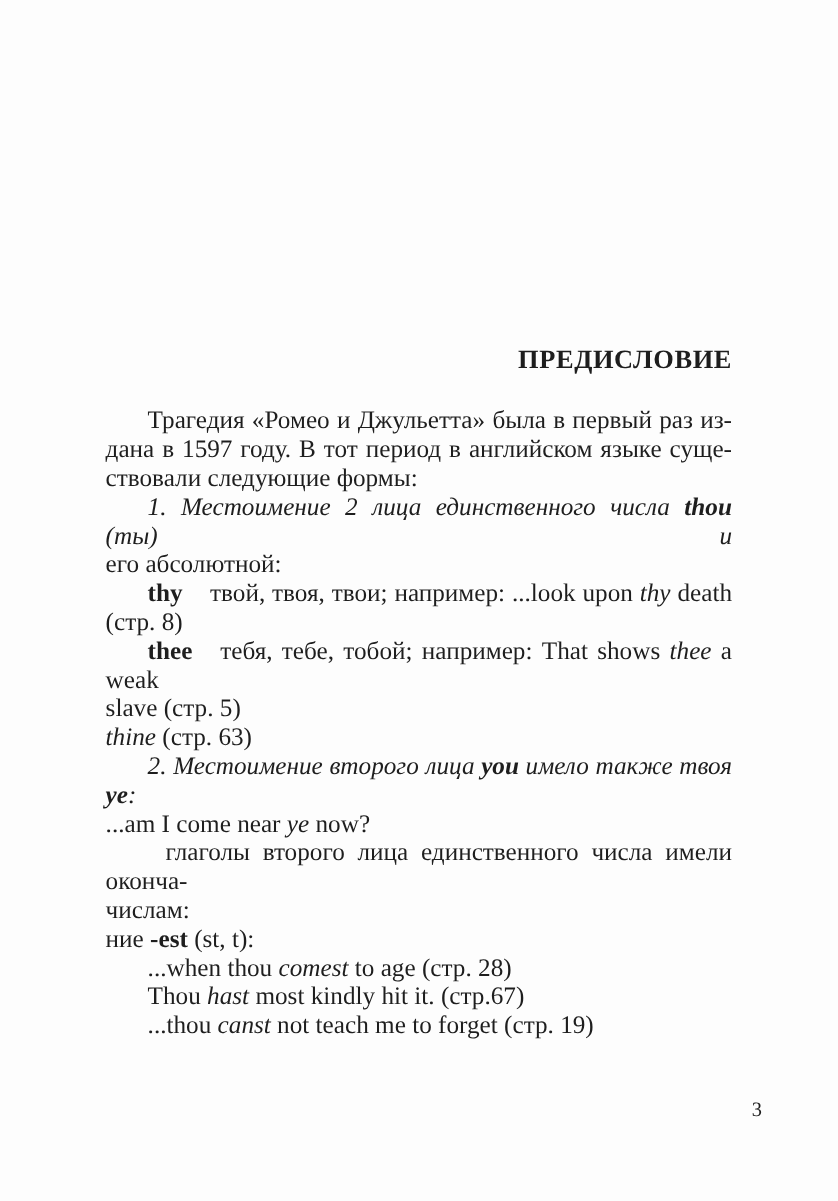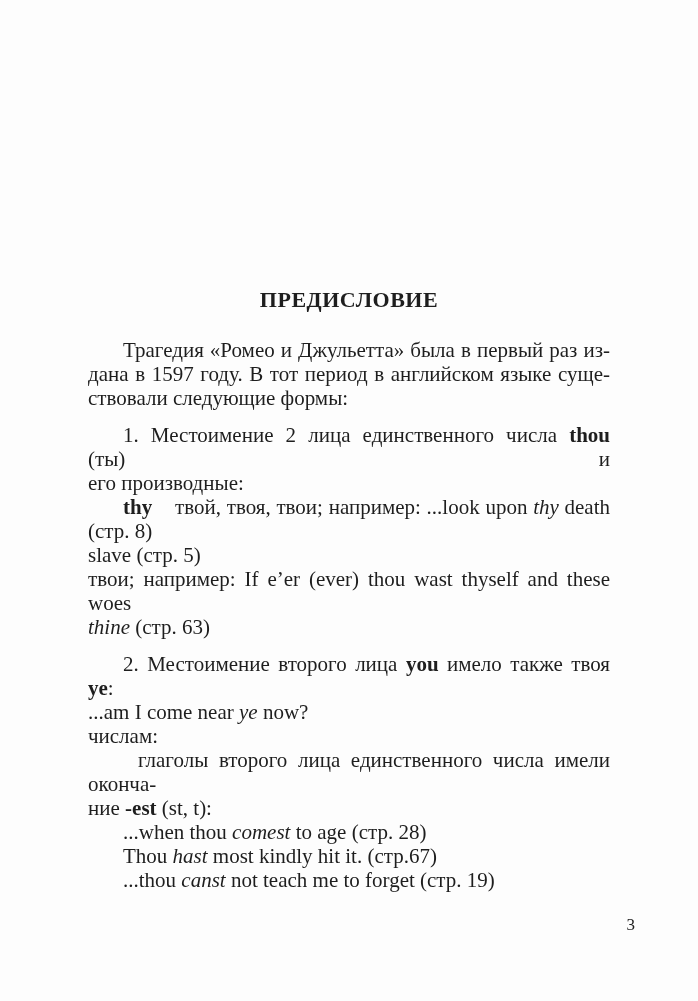--- a/index.html
+++ b/index.html
@@ -14,34 +14,34 @@
   .page {
     width: 698px; height: 1001px;
     padding-top: 286px;
     box-sizing: border-box;
     position: relative;
   }
   .title {
     font-size: 22px;
     line-height: 28px;
     font-weight: bold;
-    text-align: center;
+    text-align: right;
     letter-spacing: 0.5px;
     margin: 0 88px 24px 88px;
   }
   .textblock { margin: 0 88px; }
   .line {
     font-size: 21px;
     line-height: 24px;
     white-space: normal;
   }
   .j { text-align: justify; text-align-last: justify; }
   .i1 { text-indent: 35px; }
   .i2 { text-indent: 50px; }
-  .gap { margin-top: 13px; }
+  .gap { margin-top: 0; font-style: italic; }
   .b { font-weight: bold; }
   .i { font-style: italic; }
   .pagenum {
     position: absolute;
     top: 913px;
     right: 63px;
     font-size: 17px;
     line-height: 24px;
   }
 </style>
@@ -52,35 +52,35 @@
 
   <h1 class="title">ПРЕДИСЛОВИЕ</h1>
 
   <div class="textblock">
 
     <div class="line j i1"><span>Трагедия «Ромео и Джульетта» была в первый раз из-</span></div>
     <div class="line j"><span>дана в 1597 году. В тот период в английском языке суще-</span></div>
     <div class="line"><span>ствовали следующие формы:</span></div>
 
     <div class="line j i1 gap"><span>1. Местоимение 2 лица единственного числа </span><span class="b">thou</span><span> (ты) и</span></div>
-    <div class="line"><span>его производные:</span></div>
+    <div class="line"><span>его абсолютной:</span></div>
 
     <div class="line j i1"><span class="b">thy</span><span>&nbsp;&nbsp;&nbsp; твой, твоя, твои; например: ...look upon </span><span class="i">thy</span><span> death</span></div>
     <div class="line"><span>(стр. 8)</span></div>
 
+    <div class="line j i1"><span class="b">thee</span><span>&nbsp;&nbsp; тебя, тебе, тобой; например: That shows </span><span class="i">thee</span><span> a weak</span></div>
     <div class="line"><span>slave (стр. 5)</span></div>
 
-    <div class="line j"><span>твои; например: If e’er (ever) thou wast thyself and these woes</span></div>
     <div class="line"><span class="i">thine</span><span> (стр. 63)</span></div>
 
     <div class="line j i1 gap"><span>2. Местоимение второго лица </span><span class="b">you</span><span> имело также твоя </span><span class="b">ye</span><span>:</span></div>
     <div class="line"><span>...am I come near </span><span class="i">ye</span><span> now?</span></div>
 
+    <div class="line j i2"><span>глаголы второго лица единственного числа имели оконча-</span></div>
     <div class="line"><span>числам:</span></div>
-    <div class="line j i2"><span>глаголы второго лица единственного числа имели оконча-</span></div>
     <div class="line"><span>ние </span><span class="b">-est</span><span> (st, t):</span></div>
     <div class="line i1"><span>...when thou </span><span class="i">comest</span><span> to age (стр. 28)</span></div>
     <div class="line i1"><span>Thou </span><span class="i">hast</span><span> most kindly hit it. (стр.67)</span></div>
     <div class="line i1"><span>...thou </span><span class="i">canst</span><span> not teach me to forget (стр. 19)</span></div>
 
   </div>
 
   <div class="pagenum">3</div>
 
 </div>

